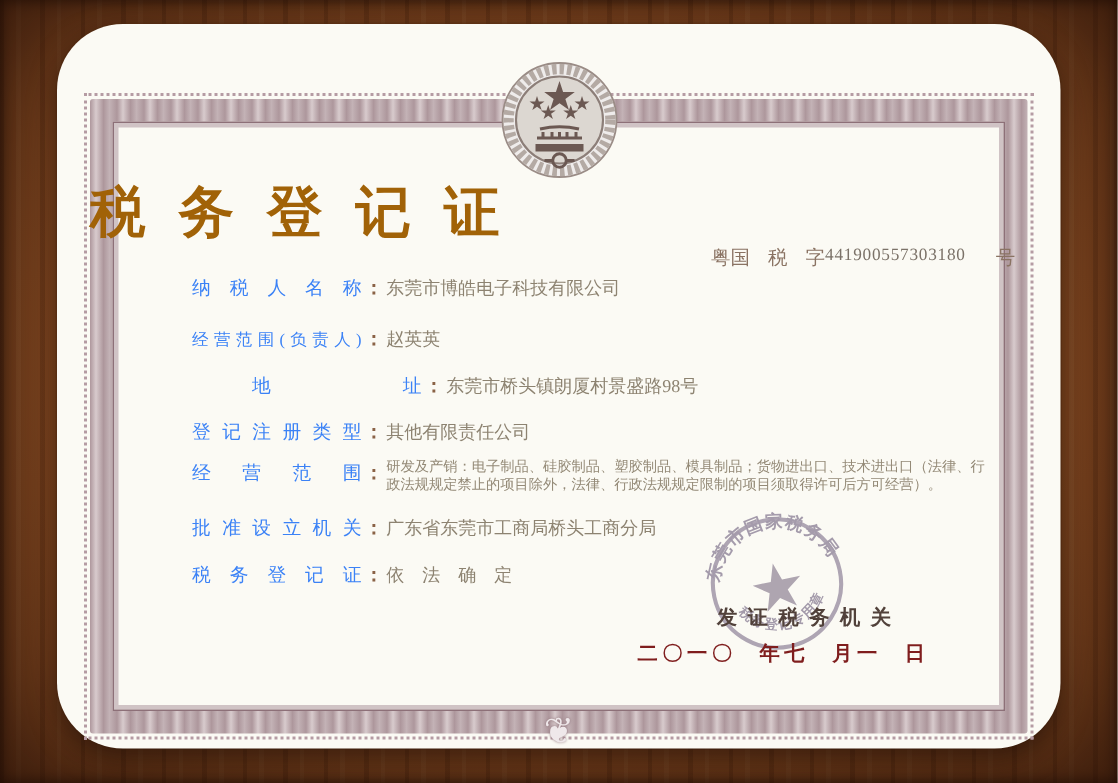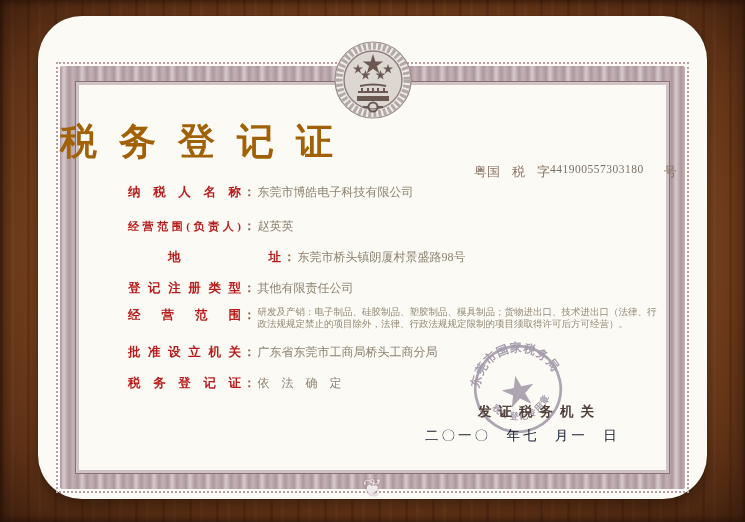--- a/index.html
+++ b/index.html
@@ -53,35 +53,35 @@
   }
   
   .serial{position:absolute;top:147px;left:436px;z-index:3;color:#8a7363;font-size:13px;white-space:nowrap;}
   .serial .g{margin-right:12px;text-align:right;}
   .serial .num{font-size:11.5px;color:#7b7268;position:relative;top:-3px;letter-spacing:0.5px;}
   .serial .suffix{margin-left:20px;}
   
   .row{position:absolute;left:90px;white-space:nowrap;z-index:3;}
   .row .label{
     display:inline-block;width:113px;vertical-align:top;
-    font-size:12.5px;font-weight:700;color:#b91c1c;
+    font-size:12.5px;font-weight:400;color:#3b82f6;
     text-align:justify;text-align-last:justify;
   }
   .row .label.long{font-size:11px;letter-spacing:0;padding-top:1px;}
   .row .colon{font-size:12.5px;color:#8a6246;font-weight:600;margin:0 2px 0 2px;vertical-align:top;}
   .row .value{font-size:12px;color:#8d8371;vertical-align:top;}
   .r1{top:168px;} .r2{top:202px;} .r3{top:233px;margin-left:40px;} .r4{top:264px;}
   .r5{top:291px;} .r6{top:328px;} .r7{top:359px;}
   .r5 .value{display:inline-block;width:400px;white-space:normal;font-size:9.5px;line-height:11.5px;color:#948a77;}
   .r7 .value{letter-spacing:12px;}
   
   .seal{position:absolute;left:430px;top:323px;width:100px;height:100px;transform:rotate(-12deg);z-index:2;opacity:.92;}
   
   .issuer{position:absolute;top:387px;left:440px;font-size:13.5px;font-weight:600;color:#51413a;letter-spacing:7px;z-index:3;text-align:right;}
-  .date{position:absolute;top:411px;left:387px;font-size:13.5px;font-weight:400;color:#0f172a;letter-spacing:3px;word-spacing:9px;z-index:3;}
+  .date{position:absolute;top:411px;left:387px;font-size:13.5px;font-weight:700;color:#7f1d1d;letter-spacing:3px;word-spacing:9px;z-index:3;}
 </style>
 </head>
 <body>
 
 <div id="stage">
   <div class="card">
 
     <div class="frame">
       <div class="band"></div>
       <div class="inner"></div>

